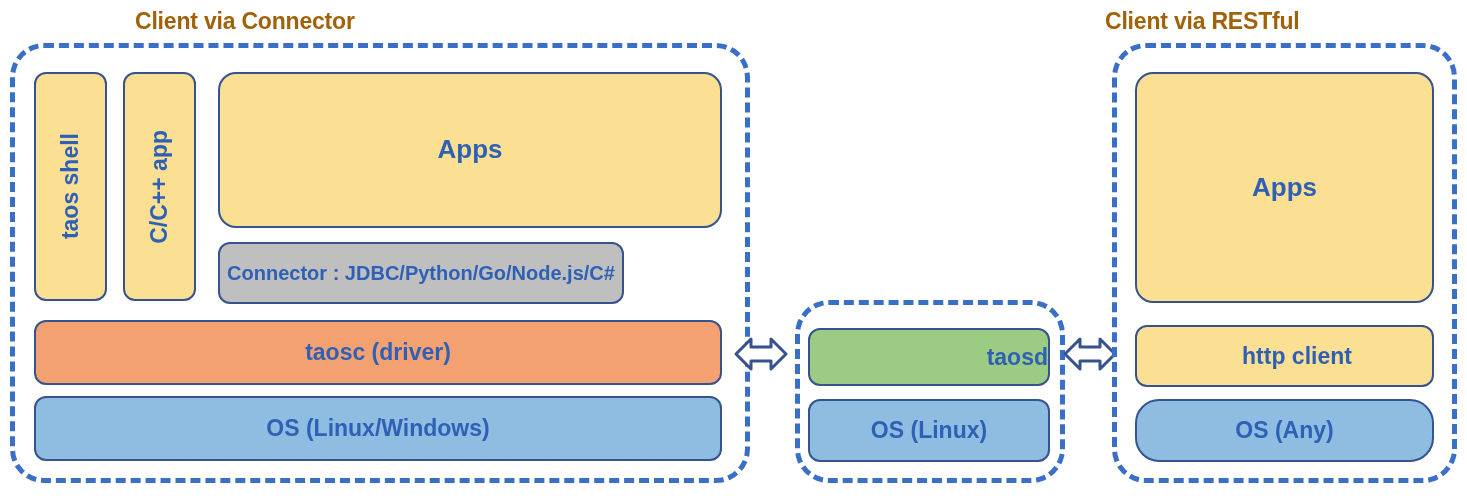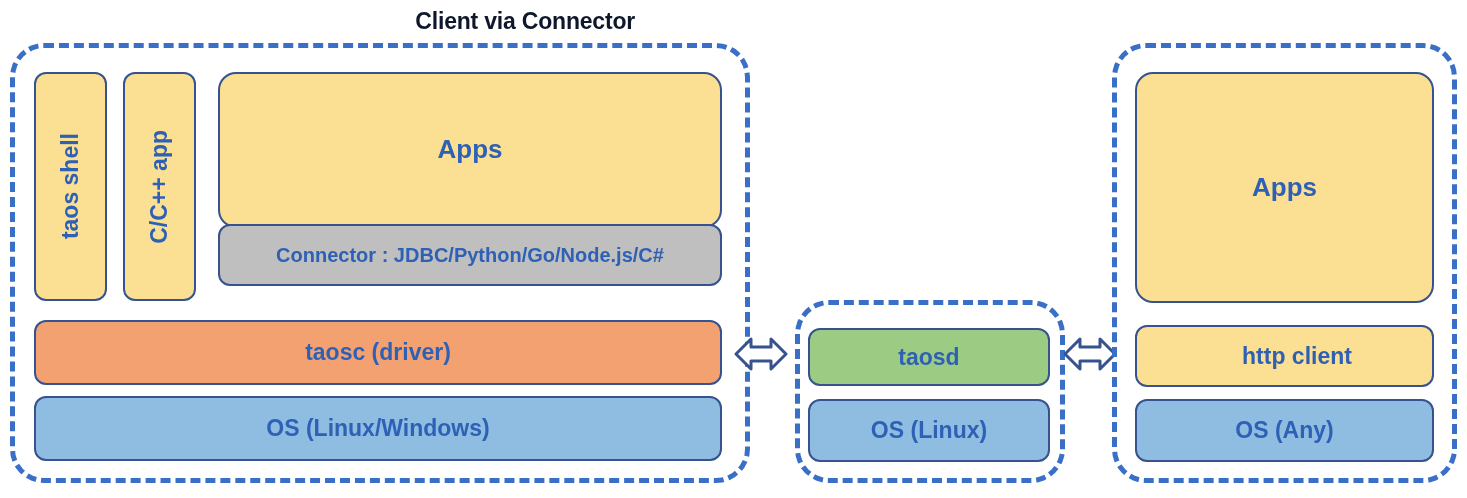--- a/index.html
+++ b/index.html
@@ -17,22 +17,22 @@
     height: 498px;
     background: #ffffff;
     overflow: hidden;
   }
 
   
   .section-title {
     position: absolute;
     font-size: 23px;
     font-weight: bold;
-    color: #0f172a;
-    text-align: right;
+    color: #a16207;
+    text-align: left;
     white-space: nowrap;
     letter-spacing: -0.2px;
   }
 
   
   .panel {
     position: absolute;
     box-sizing: border-box;
     border: 5px dashed #3A6FC8;
     border-radius: 34px;
@@ -50,21 +50,21 @@
     justify-content: center;
     text-align: center;
     color: #2E61B5;
     font-weight: bold;
     line-height: 1.22;
   }
   .box.rounded-lg { border-radius: 18px; }
   .fill-yellow { background: #FBDF92; }
   .fill-orange { background: #F4A172; }
   .fill-blue   { background: #8FBDE2; }
-  .fill-green  { background: #9CCB83; }
+  .fill-green  { background: #9CCB83; justify-content: flex-end; }
   .fill-gray   { background: #BFBFBF; }
 
   .vertical-text {
     writing-mode: vertical-rl;
     transform: rotate(180deg);
     white-space: nowrap;
   }
 
   
   .arrow {
@@ -72,36 +72,37 @@
   }
 </style>
 </head>
 <body>
 
 <div id="canvas">
 
   <div class="section-title" style="left:135px; top:8px; width:500px;">Client via Connector</div>
 
 
+  <div class="section-title" style="left:1105px; top:8px; width:345px;">Client via RESTful</div>
 
   <div class="panel" style="left:10px; top:43px; width:740px; height:440px;"></div>
 
   <div class="box fill-yellow" style="left:34px; top:72px; width:73px; height:229px; font-size:23px;">
     <span class="vertical-text">taos shell</span>
   </div>
 
   <div class="box fill-yellow" style="left:123px; top:72px; width:73px; height:229px; font-size:23px;">
     <span class="vertical-text">C/C++ app</span>
   </div>
 
   <div class="box fill-yellow rounded-lg" style="left:218px; top:72px; width:504px; height:156px; font-size:26px;">
     <span>Apps</span>
   </div>
 
-  <div class="box fill-gray" style="left:218px; top:224px; width:504px; height:62px; font-size:20px;">
+  <div class="box fill-gray" style="left:218px; top:242px; width:406px; height:62px; font-size:20px;">
     <span>Connector : JDBC/Python/Go/Node.js/C#</span>
   </div>
 
   <div class="box fill-blue" style="left:34px; top:396px; width:688px; height:65px; font-size:23px;">
     <span>OS (Linux/Windows)</span>
   </div>
 
   <div class="box fill-orange" style="left:34px; top:320px; width:688px; height:65px; font-size:23px;">
     <span>taosc (driver)</span>
   </div>
@@ -131,17 +132,17 @@
   <div class="panel" style="left:1112px; top:43px; width:345px; height:440px;"></div>
 
   <div class="box fill-yellow rounded-lg" style="left:1135px; top:72px; width:299px; height:231px; font-size:26px; flex-direction:column;">
     <span>Apps</span>
   </div>
 
   <div class="box fill-yellow" style="left:1135px; top:325px; width:299px; height:62px; font-size:23px;padding-left:25px;">
     <span>http client</span>
   </div>
 
-  <div class="box fill-blue" style="left:1135px; top:399px; width:299px; height:63px; font-size:23px;">
+  <div class="box fill-blue" style="left:1135px; top:399px; width:299px; height:63px; font-size:23px;border-radius:24px;">
     <span>OS (Any)</span>
   </div>
 
 </div>
 
 </body></html>

